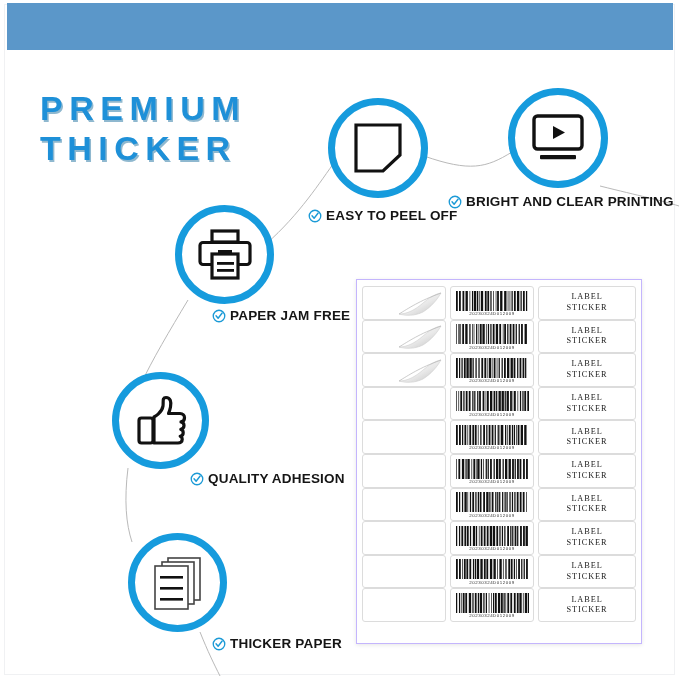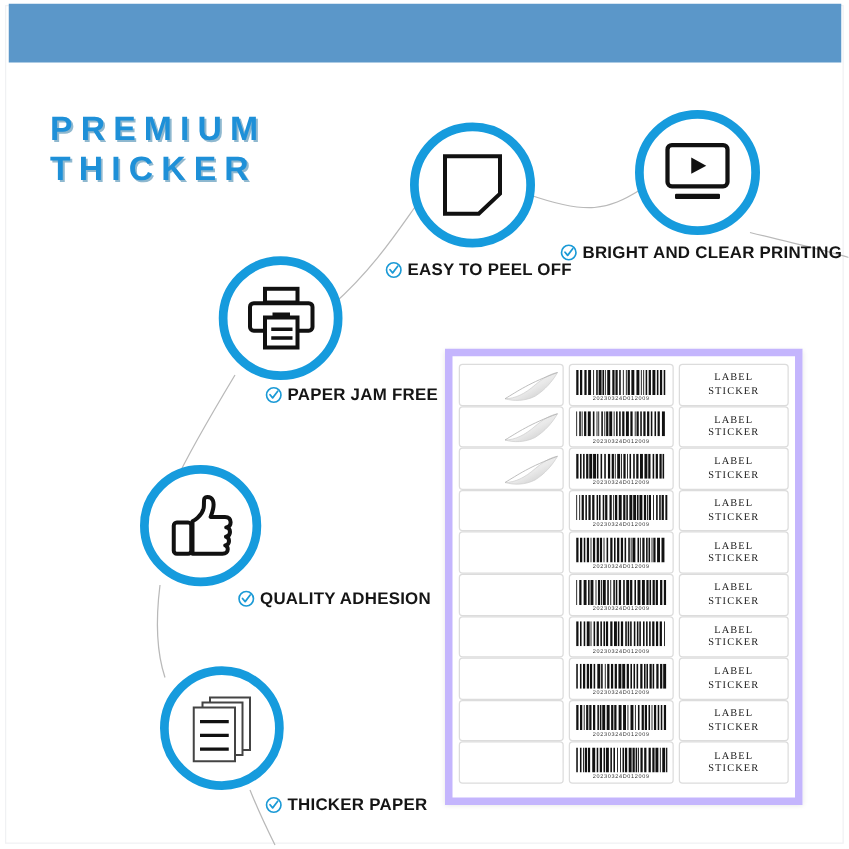--- a/index.html
+++ b/index.html
@@ -7,39 +7,39 @@
   #page{position:relative;width:679px;height:679px;background:#ffffff;box-sizing:border-box;}
 
   
   #frame{position:absolute;left:4px;top:4px;width:671px;height:671px;border:1px solid #f0f1f3;box-sizing:border-box;pointer-events:none;}
 
   
   #banner{position:absolute;left:7px;top:3px;width:666px;height:47px;background:#5b97c9;}
 
   
   #heading{position:absolute;left:40px;top:88px;line-height:1.18;}
-  .head-line{font-family:"Liberation Sans",sans-serif;font-weight:bold;font-size:27px;letter-spacing:6.5px;color:#1e90d8;
+  .head-line{font-family:"Liberation Sans",sans-serif;font-weight:bold;font-size:34px;letter-spacing:6.5px;color:#1e90d8;
              text-shadow:1.5px 1.5px 0 #8fb8cf;white-space:nowrap;}
 
   
   #connectors{position:absolute;left:0;top:0;width:679px;height:679px;}
 
   
   .circle{position:absolute;border-radius:50%;background:#ffffff;border:7px solid #169bdd;box-sizing:border-box;
           display:flex;align-items:center;justify-content:center;}
   .circle svg{display:block;}
 
   
   .flabel{position:absolute;display:flex;align-items:center;gap:4px;white-space:nowrap;}
   .flabel .txt{font-family:"Liberation Sans",sans-serif;font-weight:bold;font-size:13.5px;color:#151515;letter-spacing:.2px;}
   .chk{width:14px;height:14px;flex:0 0 14px;}
 
   
   #sheet{position:absolute;left:356px;top:279px;width:286px;height:365px;background:#ffffff;
-         border:6px solid #c4b5fd;box-shadow:0 1px 4px rgba(0,0,0,.10);box-sizing:border-box;padding:6px 5px;}
+         border:1px solid #c4b5fd;box-shadow:0 1px 4px rgba(0,0,0,.10);box-sizing:border-box;padding:6px 5px;}
   .srow{display:flex;align-items:stretch;height:33.6px;gap:4px;}
   .cell{border:1px solid #dcdcdc;border-radius:3px;background:#fff;box-sizing:border-box;position:relative;overflow:hidden;}
   .cell-blank{flex:0 0 84px;}
   .cell-barcode{flex:0 0 84px;display:flex;flex-direction:column;align-items:center;justify-content:center;padding-top:1px;}
   .cell-text{flex:1 1 auto;display:flex;flex-direction:column;align-items:center;justify-content:center;}
   .cell-text span{font-family:"Liberation Serif",serif;font-size:8.3px;letter-spacing:.9px;color:#1a1a1a;line-height:1.28;}
   .bars{width:74px;height:20px;display:block;}
   .bcnum{font-family:"Liberation Sans",sans-serif;font-size:4.4px;letter-spacing:.55px;color:#333;margin-top:.5px;}
   .peel{position:absolute;right:2px;bottom:2px;width:46px;height:26px;}
 </style>

